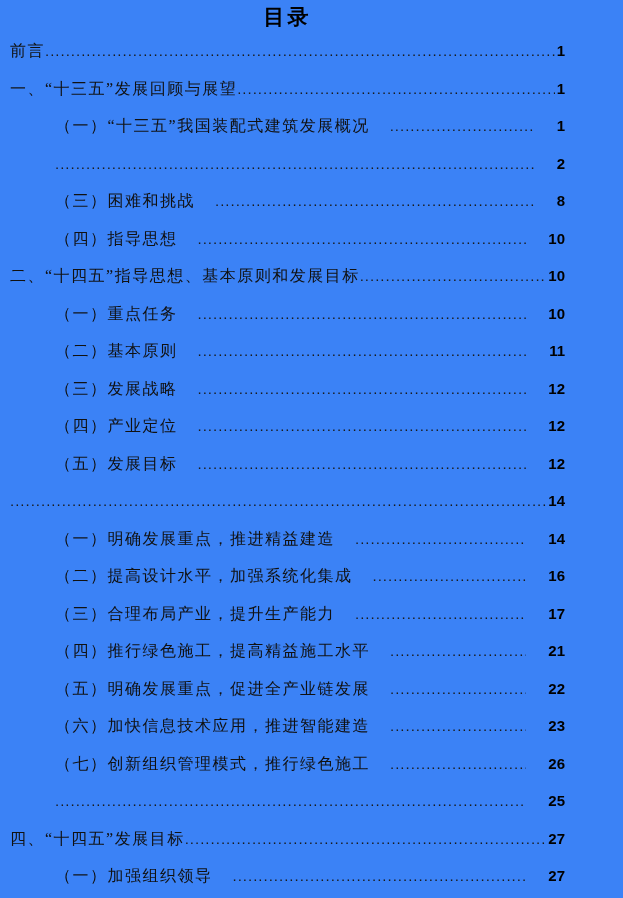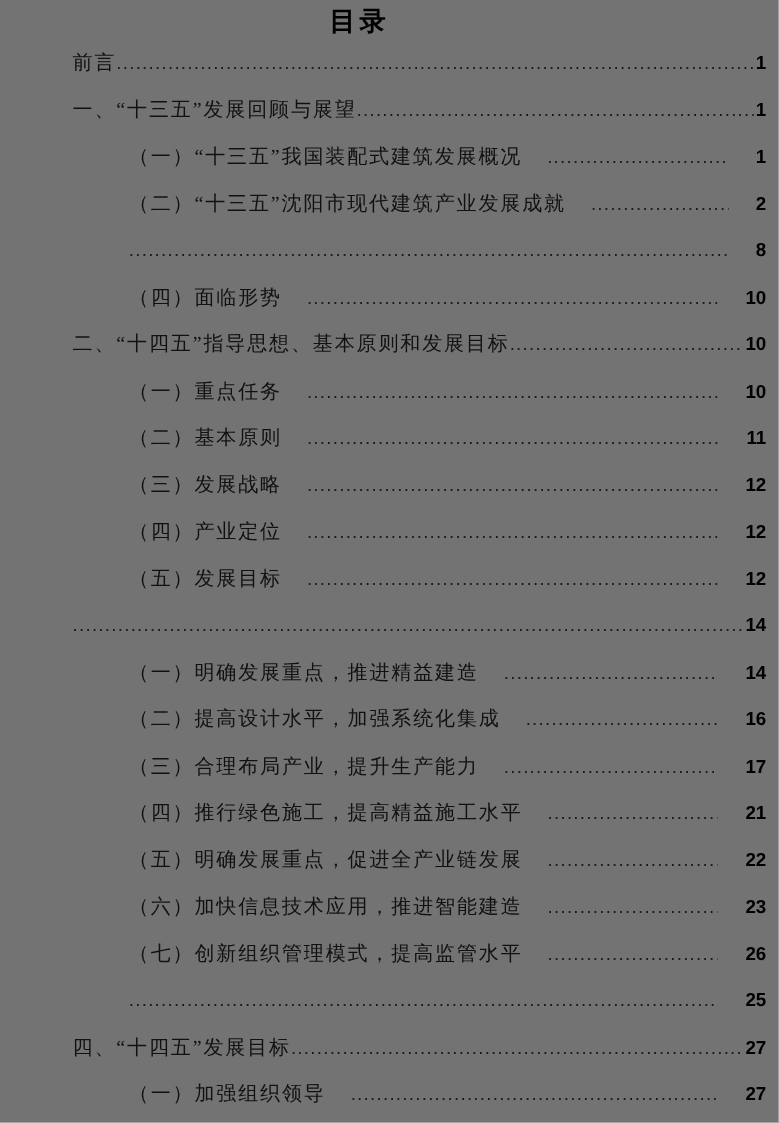--- a/index.html
+++ b/index.html
@@ -7,34 +7,33 @@
     width: 623px;
     height: 898px;
     background: #ffffff;
     overflow: hidden;
     font-family: "Liberation Serif", serif;
   }
   .page {
     width: 623px;
     height: 898px;
     padding: 2px 58px 0 10px;
-    background: #737373;
+    background: #3b82f6;
   }
   .doc-title {
     text-align: center;
     font-size: 21px;
     line-height: 30px;
     font-weight: 700;
     color: #000;
     letter-spacing: 3px;
     font-family: "Liberation Serif", serif;
   }
   .toc-list {
     width: 100%;
-    margin-left: 48px;
   }
   .toc-row {
     display: flex;
     align-items: baseline;
     height: 37.5px;
     line-height: 37.5px;
     white-space: nowrap;
     color: #111;
   }
   .toc-row.lvl-1 { padding-left: 45px; gap: 20px; }
@@ -83,30 +82,30 @@
     <span class="toc-label">一、“十三五”发展回顾与展望</span>
     <span class="toc-dots"></span>
     <span class="toc-page">1</span>
   </div>
       <div class="toc-row lvl-1">
     <span class="toc-label">（一）“十三五”我国装配式建筑发展概况</span>
     <span class="toc-dots"></span>
     <span class="toc-page">1</span>
   </div>
       <div class="toc-row lvl-1">
-    <span class="toc-label">（二）“十三五”沈阳市现代建筑产业发展成就</span>
     <span class="toc-dots"></span>
     <span class="toc-page">2</span>
   </div>
       <div class="toc-row lvl-1">
+    <span class="toc-label">（三）困难和挑战</span>
     <span class="toc-dots"></span>
     <span class="toc-page">8</span>
   </div>
       <div class="toc-row lvl-1">
-    <span class="toc-label">（四）面临形势</span>
+    <span class="toc-label">（四）指导思想</span>
     <span class="toc-dots"></span>
     <span class="toc-page">10</span>
   </div>
       <div class="toc-row lvl-0">
     <span class="toc-label">二、“十四五”指导思想、基本原则和发展目标</span>
     <span class="toc-dots"></span>
     <span class="toc-page">10</span>
   </div>
       <div class="toc-row lvl-1">
     <span class="toc-label">（一）重点任务</span>
@@ -161,21 +160,21 @@
     <span class="toc-label">（五）明确发展重点，促进全产业链发展</span>
     <span class="toc-dots"></span>
     <span class="toc-page">22</span>
   </div>
       <div class="toc-row lvl-1">
     <span class="toc-label">（六）加快信息技术应用，推进智能建造</span>
     <span class="toc-dots"></span>
     <span class="toc-page">23</span>
   </div>
       <div class="toc-row lvl-1">
-    <span class="toc-label">（七）创新组织管理模式，提高监管水平</span>
+    <span class="toc-label">（七）创新组织管理模式，推行绿色施工</span>
     <span class="toc-dots"></span>
     <span class="toc-page">26</span>
   </div>
       <div class="toc-row lvl-1">
     <span class="toc-dots"></span>
     <span class="toc-page">25</span>
   </div>
       <div class="toc-row lvl-0">
     <span class="toc-label">四、“十四五”发展目标</span>
     <span class="toc-dots"></span>

